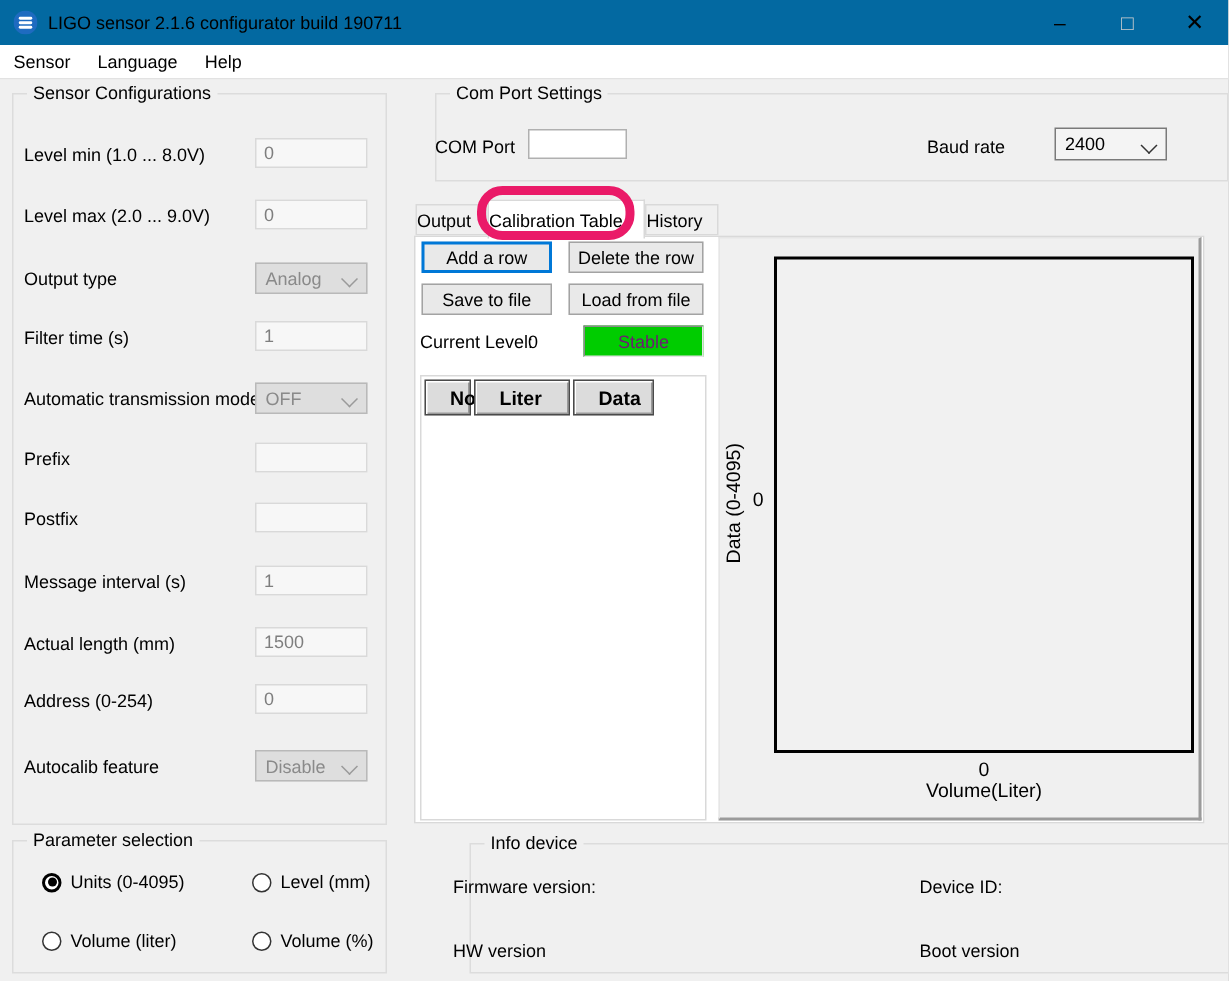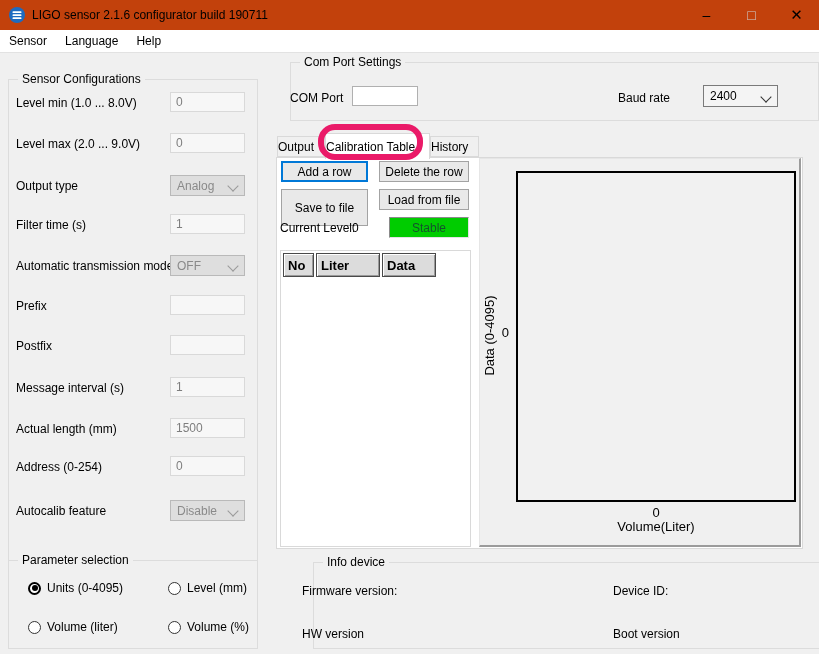--- a/index.html
+++ b/index.html
@@ -1,20 +1,20 @@
 <!DOCTYPE html>
 <html><head>
 <meta charset="utf-8">
 <style>
   html,body{margin:0;padding:0;background:#cfcfcf;}
   .app{position:relative;width:819px;height:654px;background:#F0F0F0;
        font-family:"Liberation Sans",sans-serif;font-size:12px;color:#000;overflow:hidden;}
 
   
-  .titlebar{position:absolute;left:0;top:0;width:819px;height:30px;background:#c2410c;}
+  .titlebar{position:absolute;left:0;top:0;width:819px;height:30px;background:#0369a1;}
   .app-icon{position:absolute;left:9px;top:7px;width:16px;height:16px;}
   .title-text{position:absolute;left:32px;top:8px;font-size:12px;white-space:nowrap;}
   .winbtn{position:absolute;top:0;width:45px;height:30px;display:flex;align-items:center;
           justify-content:center;font-size:14px;color:#000;}
   .winbtn.min{left:684px;}
   .winbtn.max{left:729px;color:#CFCFCF;}
   .winbtn.close{left:774px;font-size:15px;}
 
   
   .menubar{position:absolute;left:0;top:30px;width:819px;height:22px;background:#FFFFFF;
@@ -58,28 +58,28 @@
        background:#FFFFFF;border:1px solid #D9D9D9;}
 
   
   .btn{position:absolute;box-sizing:border-box;background:#E9E9E9;border:1px solid #a3a3a3;
        display:flex;align-items:center;justify-content:center;font-size:12px;}
   .btn.focus{border:2px solid #0078D7;}
 
   .status-badge{position:absolute;box-sizing:border-box;background:#00CC00;
        border-top:1px solid #8A8A8A;border-left:1px solid #8A8A8A;
        border-right:1px solid #E3E3E3;border-bottom:1px solid #E3E3E3;
-       display:flex;align-items:center;justify-content:center;color:#14532d;}
+       display:flex;align-items:center;justify-content:center;color:#701a75;}
 
   
   .tablebox{position:absolute;left:280px;top:250px;width:191px;height:297px;box-sizing:border-box;
        background:#FFFFFF;border:1px solid #D9D9D9;}
   .th{position:absolute;box-sizing:border-box;background:#DCDCDC;border:1px solid #4A4A4A;
       box-shadow:inset 1px 1px 0 #FFFFFF, inset -1px -1px 0 #9A9A9A;
-      font-weight:bold;font-size:13px;display:flex;align-items:center;padding-left:4px;}
+      font-weight:bold;font-size:13px;display:flex;align-items:center;padding-left:16px;}
 
   
   .chartpanel{position:absolute;left:479px;top:158px;width:322px;height:389px;box-sizing:border-box;
        background:#F0F0F0;border:1px solid #E6E6E6;border-right:2px solid #9B9B9B;
        border-bottom:2px solid #9B9B9B;}
   .plot{position:absolute;left:516px;top:171px;width:280px;height:331px;box-sizing:border-box;
        border:2px solid #000;background:#F1F1F1;}
   .ylabel{position:absolute;left:424px;top:328px;width:130px;text-align:center;font-size:13px;
        transform:rotate(-90deg);transform-origin:center;white-space:nowrap;}
   .ytick{position:absolute;left:495px;top:325px;width:14px;text-align:right;font-size:13px;}
@@ -110,21 +110,21 @@
     <div class="winbtn max">□</div>
     <div class="winbtn close">✕</div>
   </div>
 
   <div class="menubar">
     <span class="menu-item">Sensor</span>
     <span class="menu-item">Language</span>
     <span class="menu-item">Help</span>
   </div>
 
-  <div class="groupbox" style="left:8px;top:62px;width:248px;height:486px;margin-top:17px;">
+  <div class="groupbox" style="left:8px;top:62px;width:248px;height:486px;">
     <span class="legend">Sensor Configurations</span>
   </div>
   <span class="f-label" style="top:96px;">Level min (1.0 ... 8.0V)</span>
   <input class="txt" style="top: 92px;" value="0">
   <span class="f-label" style="top:137px;">Level max (2.0 ... 9.0V)</span>
   <input class="txt" style="top: 133px;" value="0">
   <span class="f-label" style="top:179px;">Output type</span>
   <div class="cmb" style="top:175px;">
     <span>Analog</span>
     <span class="chev"></span>
@@ -195,21 +195,21 @@
   <div class="tabpage"></div>
 
   <div class="annot"></div>
 
   <div class="btn focus" style="left:281px;top:161px;width:87px;height:21px;">
     <span>Add a row</span>
   </div>
   <div class="btn" style="left:379px;top:161px;width:90px;height:21px;">
     <span>Delete the row</span>
   </div>
-  <div class="btn" style="left:281px;top:189px;width:87px;height:37px;">
+  <div class="btn" style="left:281px;top:189px;width:87px;height:21px;">
     <span>Save to file</span>
   </div>
   <div class="btn" style="left:379px;top:189px;width:90px;height:21px;">
     <span>Load from file</span>
   </div>
 
   <span class="f-label" style="left:280px;top:221px;">Current Level:</span>
   <span class="f-label" style="left:352px;top:221px;">0</span>
   <div class="status-badge" style="left:389px;top:217px;width:80px;height:21px;">
     <span>Stable</span>

